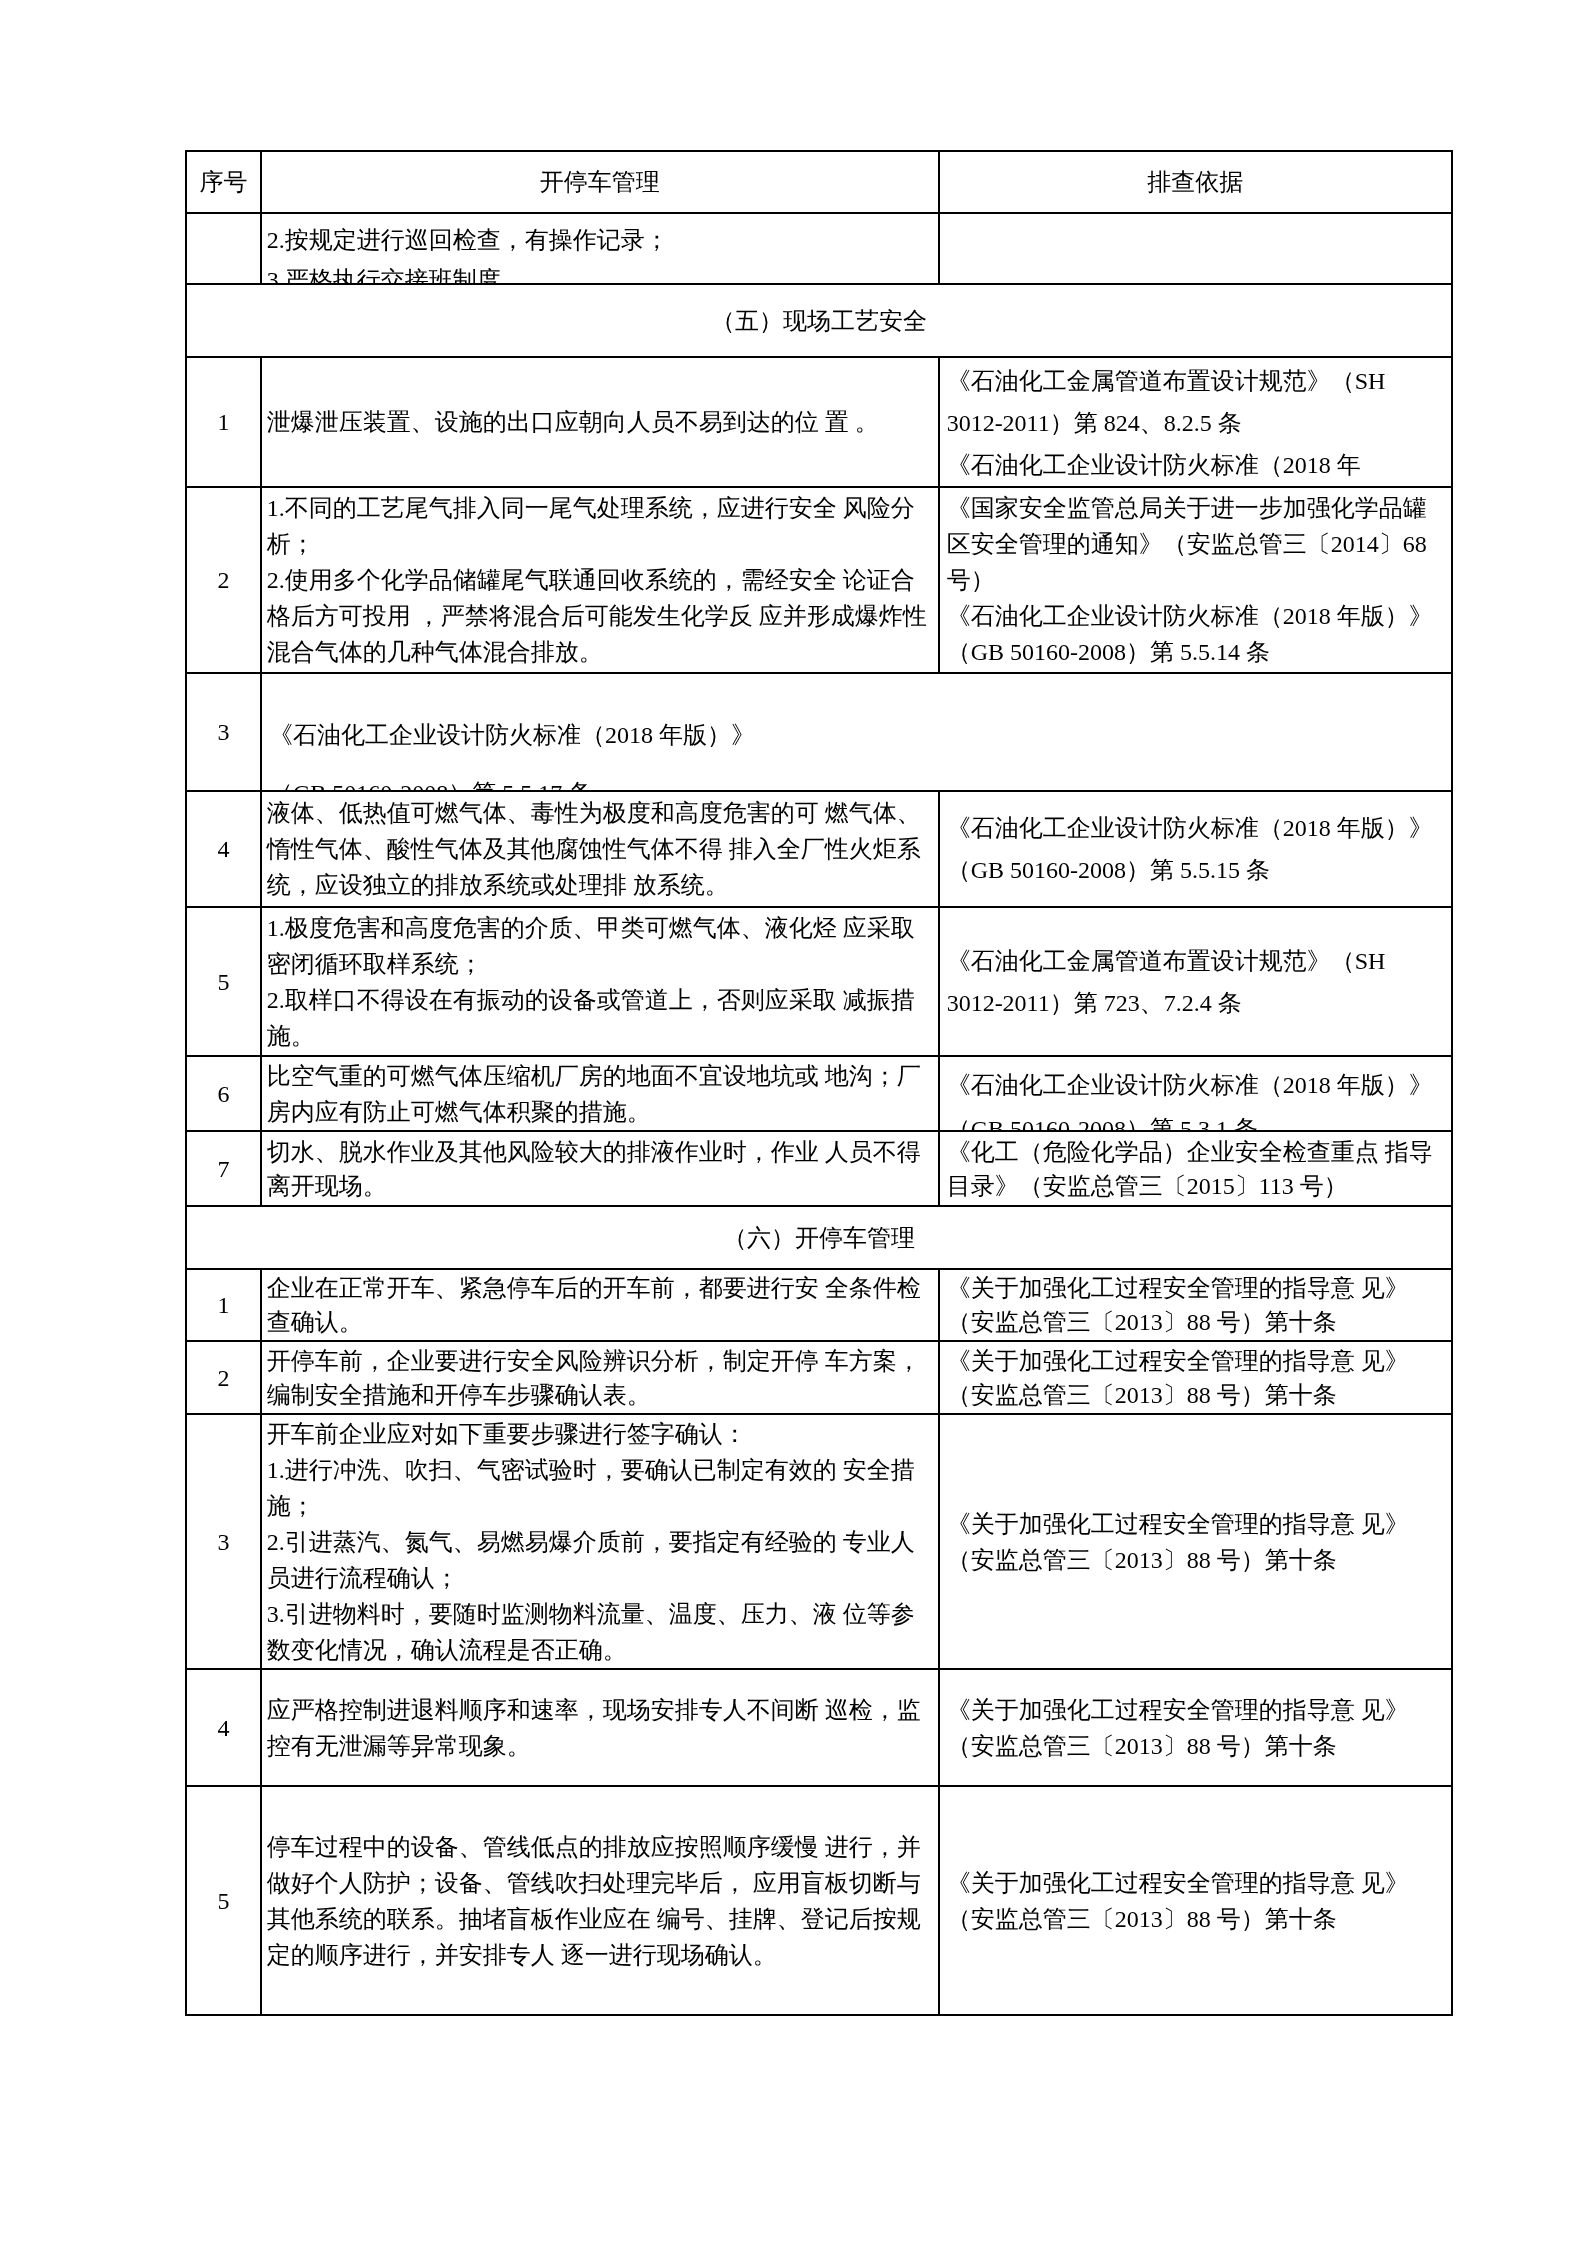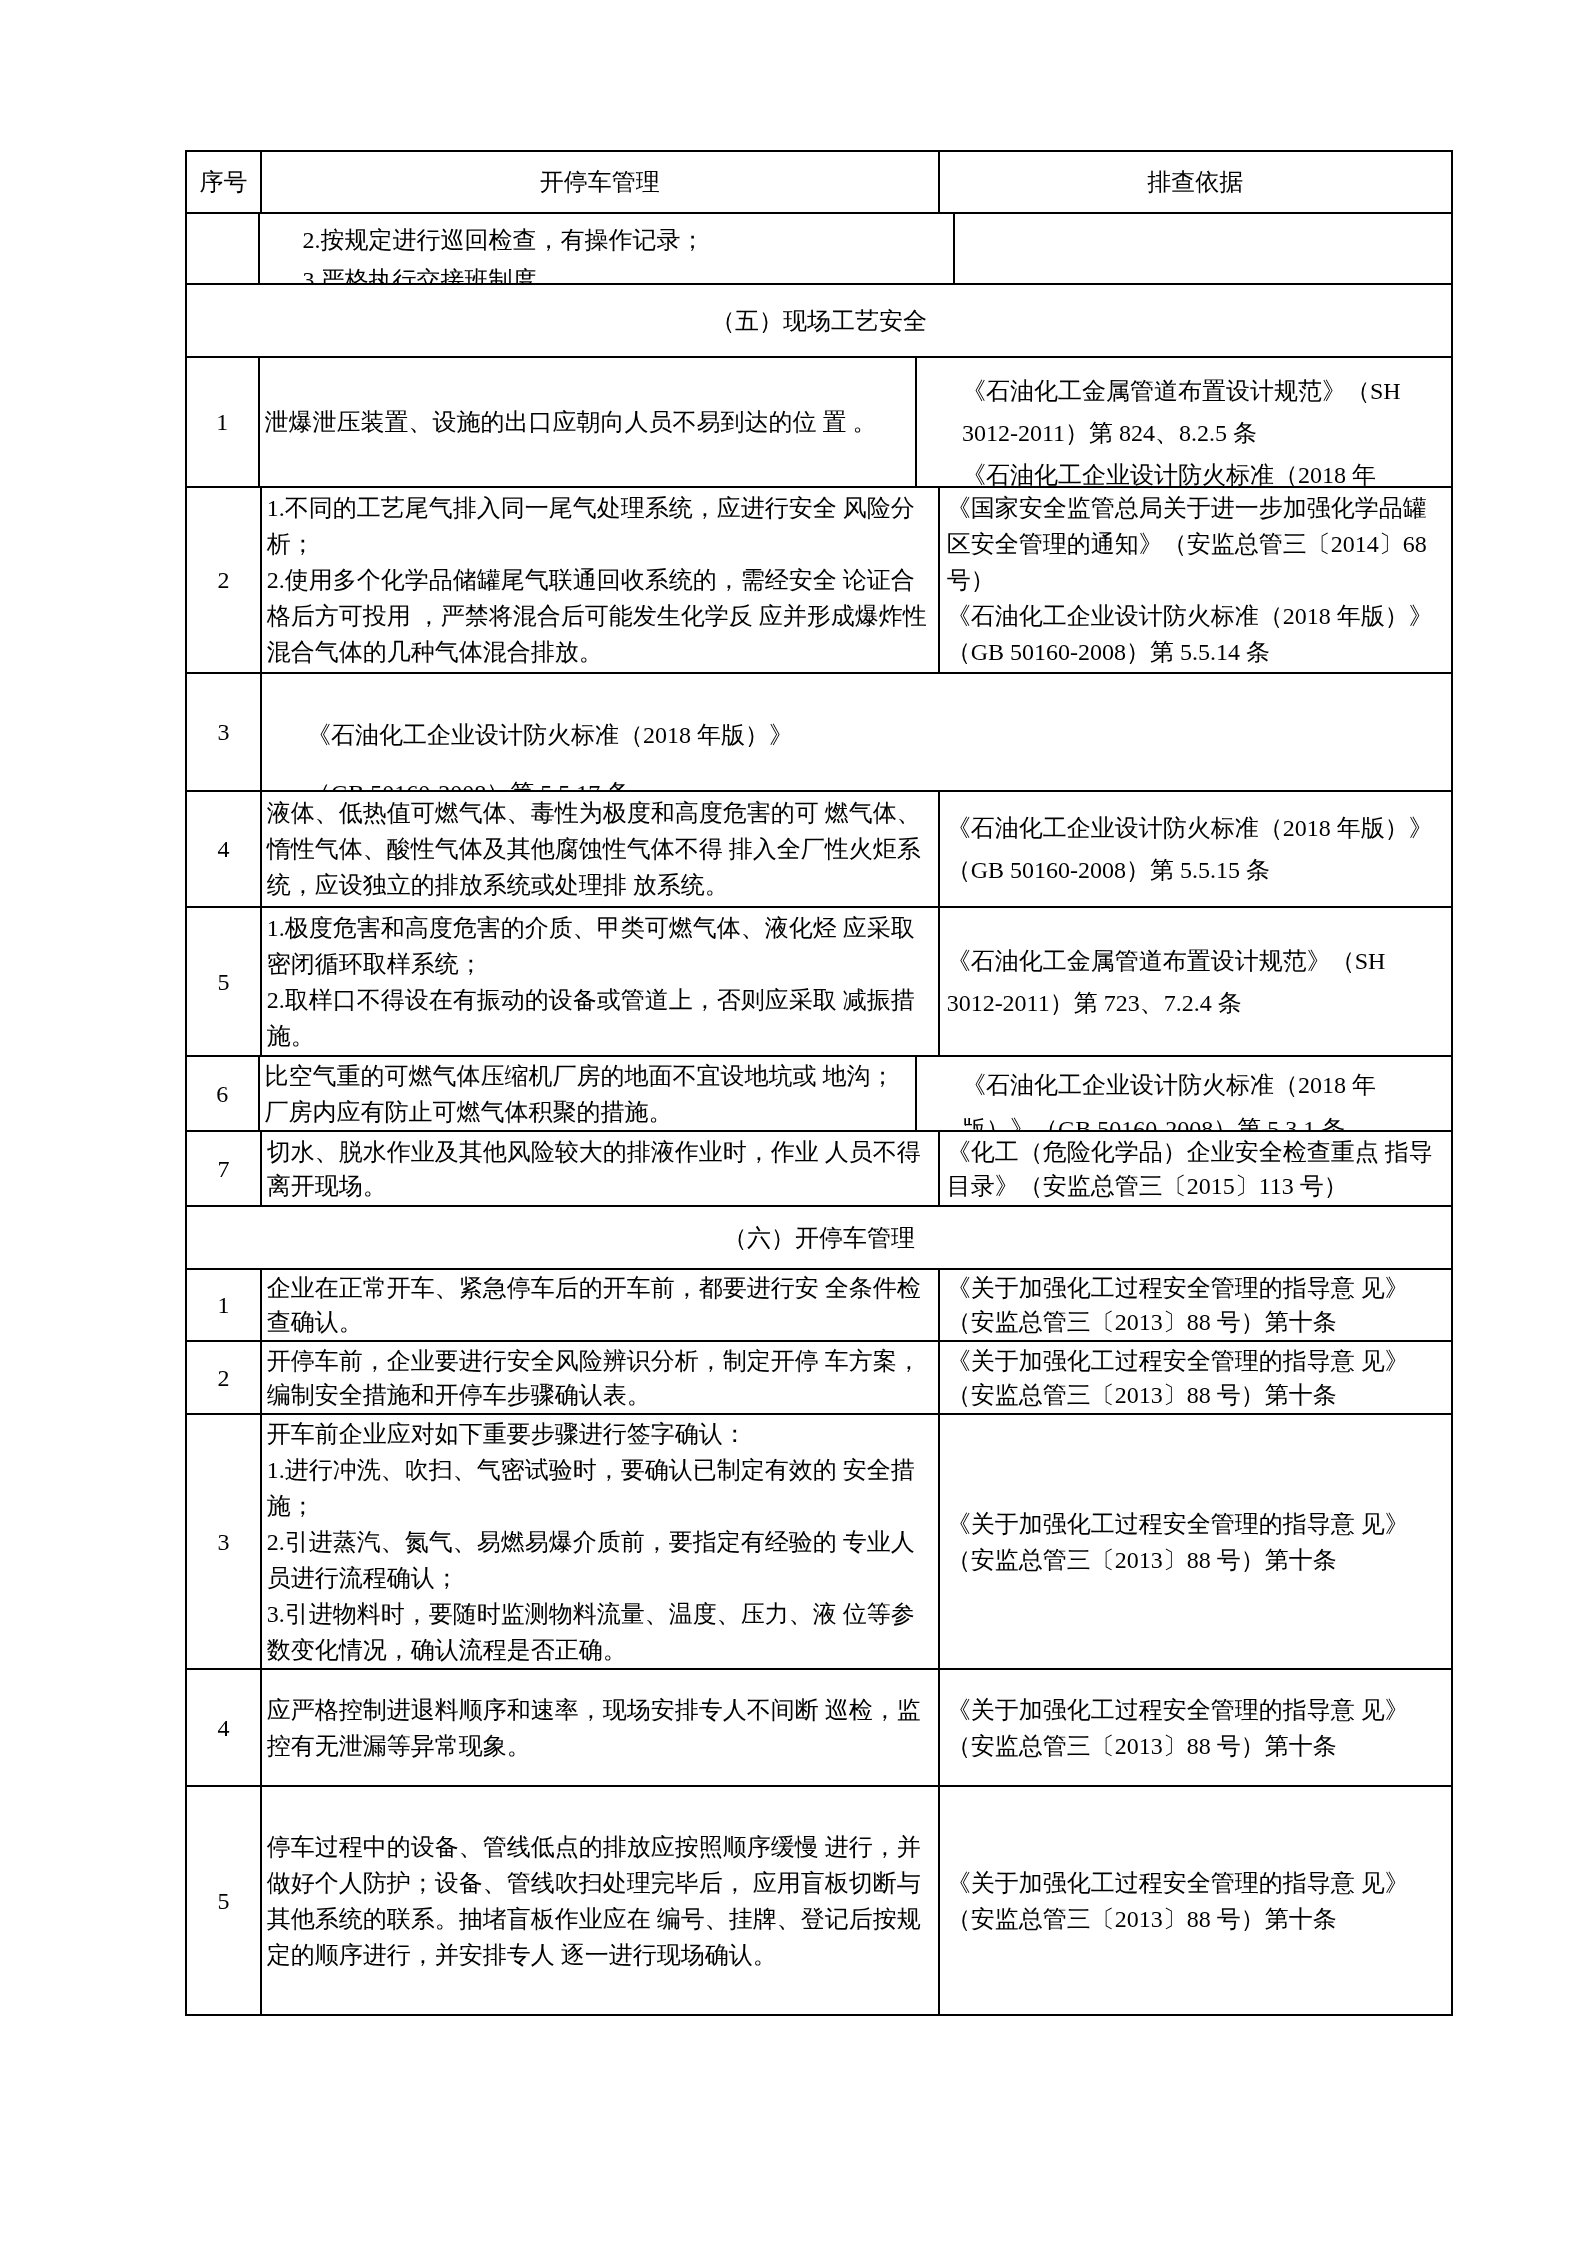--- a/index.html
+++ b/index.html
@@ -20,27 +20,27 @@
     box-sizing:border-box;border-right:2px solid #000;
     overflow:hidden;display:flex;flex-direction:column;justify-content:center;
     font-size:24px;line-height:36px;white-space:pre-wrap;
   }
   .c:last-child{border-right:none;}
   .num{width:75px;align-items:center;text-align:center;}
   .content{width:680px;padding:0 6px 0 5px;}
   .basis{width:513px;padding:0 4px 0 7px;border-radius:24px;}
   .hdr{align-items:center;text-align:center;padding:0;}
   .section{width:100%;align-items:center;justify-content:center;text-align:center;}
-  .top{justify-content:flex-start;margin-left:38px;}
+  .top{justify-content:flex-start;}
   .lh34{line-height:34px;}
   .lh42{line-height:42px;}
   .lh44{line-height:44px;}
   .lh58{line-height:58px;}
   .lh40{line-height:40px;}
-  .pt2{padding-top:12px;}
+  .pt2{padding-top:2px;}
   .pt6{padding-top:6px;}
   .pt16{padding-top:32px;}
 </style>
 </head>
 <body>
 
 <div class="tbl">
 
   <div class="row" style="height:62px">
     <div class="c num hdr">序号</div>

